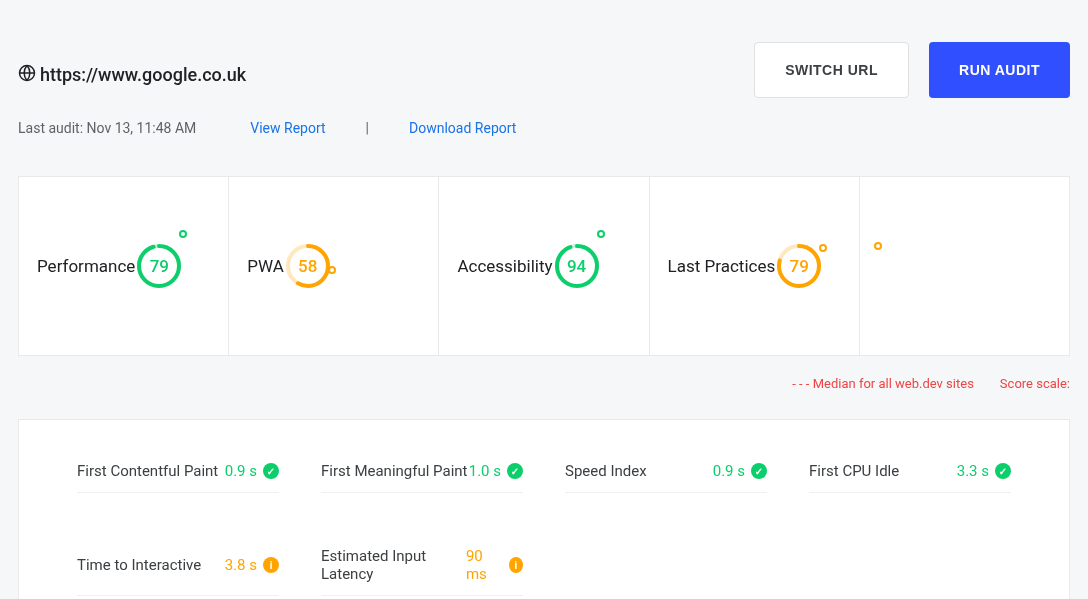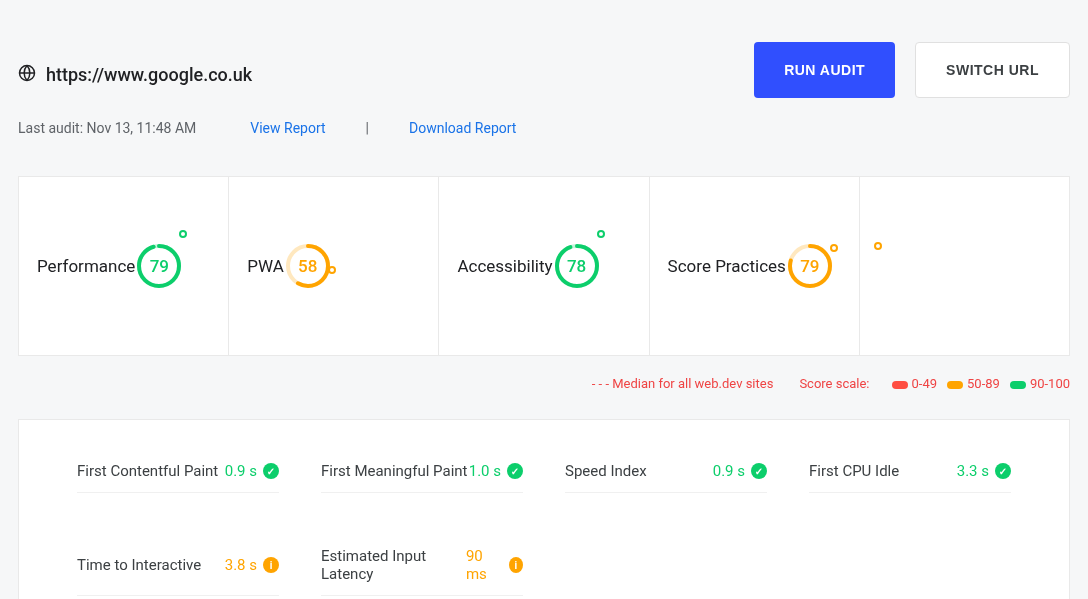--- a/index.html
+++ b/index.html
@@ -12,21 +12,21 @@
     height: 599px;
     overflow: hidden;
   }
   .container { padding: 18px 18px 0 18px; }
   .topbar {
     display: flex;
     align-items: center;
     justify-content: space-between;
     padding-top: 24px;
   }
-  .url-wrap { display: flex; align-items: center; gap: 10px; margin-top: 8px; }
+  .url-wrap { display: flex; align-items: center; gap: 4px; margin-top: 8px; }
   .globe-icon { width: 18px; height: 18px; color: #202124; }
   .url-text { font-size: 18px; color: #202124; font-weight: 500; }
   .top-buttons { display: flex; gap: 20px; }
   .btn {
     height: 56px;
     padding: 0 30px;
     font-size: 14px;
     font-weight: 700;
     letter-spacing: 0.5px;
     border-radius: 4px;
@@ -155,22 +155,22 @@
     <div class="url-wrap">
       <span>
         <svg class="globe-icon" viewBox="0 0 24 24" fill="none" stroke="currentColor" stroke-width="2">
           <circle cx="12" cy="12" r="10"></circle>
           <path d="M2 12h20M12 2a15 15 0 0 1 0 20M12 2a15 15 0 0 0 0 20"></path>
         </svg>
       </span>
       <span class="url-text">https://www.google.co.uk</span>
     </div>
     <div class="top-buttons">
+      <button class="btn btn-outline">SWITCH URL</button>
       <button class="btn btn-primary">RUN AUDIT</button>
-      <button class="btn btn-outline">SWITCH URL</button>
     </div>
   </div>
 
   <div class="subbar">
     <span class="last-audit">Last audit: Nov 13, 11:48 AM</span>
     <a class="link">View Report </a>
     <span class="sep">|</span>
     <a class="link">Download Report</a>
   </div>
 
@@ -210,32 +210,32 @@
     </div>
       </div>
       <div class="card">
     <div class="card-head">
       <div class="card-title">Accessibility</div>
       <div class="gauge">
         <svg width="48" height="48">
           <circle cx="24" cy="24" r="20" stroke="#0cce6b" stroke-opacity="0.25" stroke-width="4" fill="none"></circle>
           <circle cx="24" cy="24" r="20" stroke="#0cce6b" stroke-width="4" fill="none" stroke-dasharray="118.12388377497622 125.66370614359172" stroke-linecap="round"></circle>
         </svg>
-        <div class="gauge-text" style="color:#0cce6b">78</div>
+        <div class="gauge-text" style="color:#0cce6b">94</div>
       </div>
     </div>
     <div class="chart">
       <div class="bar-fill" style="height:100px;background:#c5e9d4;border-top-color:#0cce6b">
         <span class="bar-dot" style="border-color:#0cce6b"></span>
       </div>
     </div>
       </div>
       <div class="card">
     <div class="card-head">
-      <div class="card-title">Score Practices</div>
+      <div class="card-title">Last Practices</div>
       <div class="gauge">
         <svg width="48" height="48">
           <circle cx="24" cy="24" r="20" stroke="#ffa400" stroke-opacity="0.25" stroke-width="4" fill="none"></circle>
           <circle cx="24" cy="24" r="20" stroke="#ffa400" stroke-width="4" fill="none" stroke-dasharray="99.27432785343747 125.66370614359172" stroke-linecap="round"></circle>
         </svg>
         <div class="gauge-text" style="color:#ffa400">79</div>
       </div>
     </div>
     <div class="chart">
       <div class="bar-fill" style="height:86px;background:#fce4c0;border-top-color:#ffa400">
@@ -249,21 +249,20 @@
         <span class="bar-dot" style="border-color:#ffa400"></span>
       </div>
     </div>
       </div>
     </div>
 
   <div class="legend-row">
     <span>- - - Median for all web.dev sites</span>
     <div class="score-scale">
       <span>Score scale:</span>
-      <span id="scale-items"><span style="margin-left: 10px;"><span class="pill" style="background:#ff4e42"></span><span>0-49</span></span><span style="margin-left: 10px;"><span class="pill" style="background:#ffa400"></span><span>50-89</span></span><span style="margin-left: 10px;"><span class="pill" style="background:#0cce6b"></span><span>90-100</span></span></span>
     </div>
   </div>
 
   <div class="metrics-panel">
     <div class="metrics-grid" id="metrics-grid">
         <div class="metric">
     <span class="metric-label">First Contentful Paint</span>
     <span class="metric-val">
       <span style="color:#0cce6b">0.9 s</span>
       <span class="status-icon" style="background:#0cce6b">✓</span>

